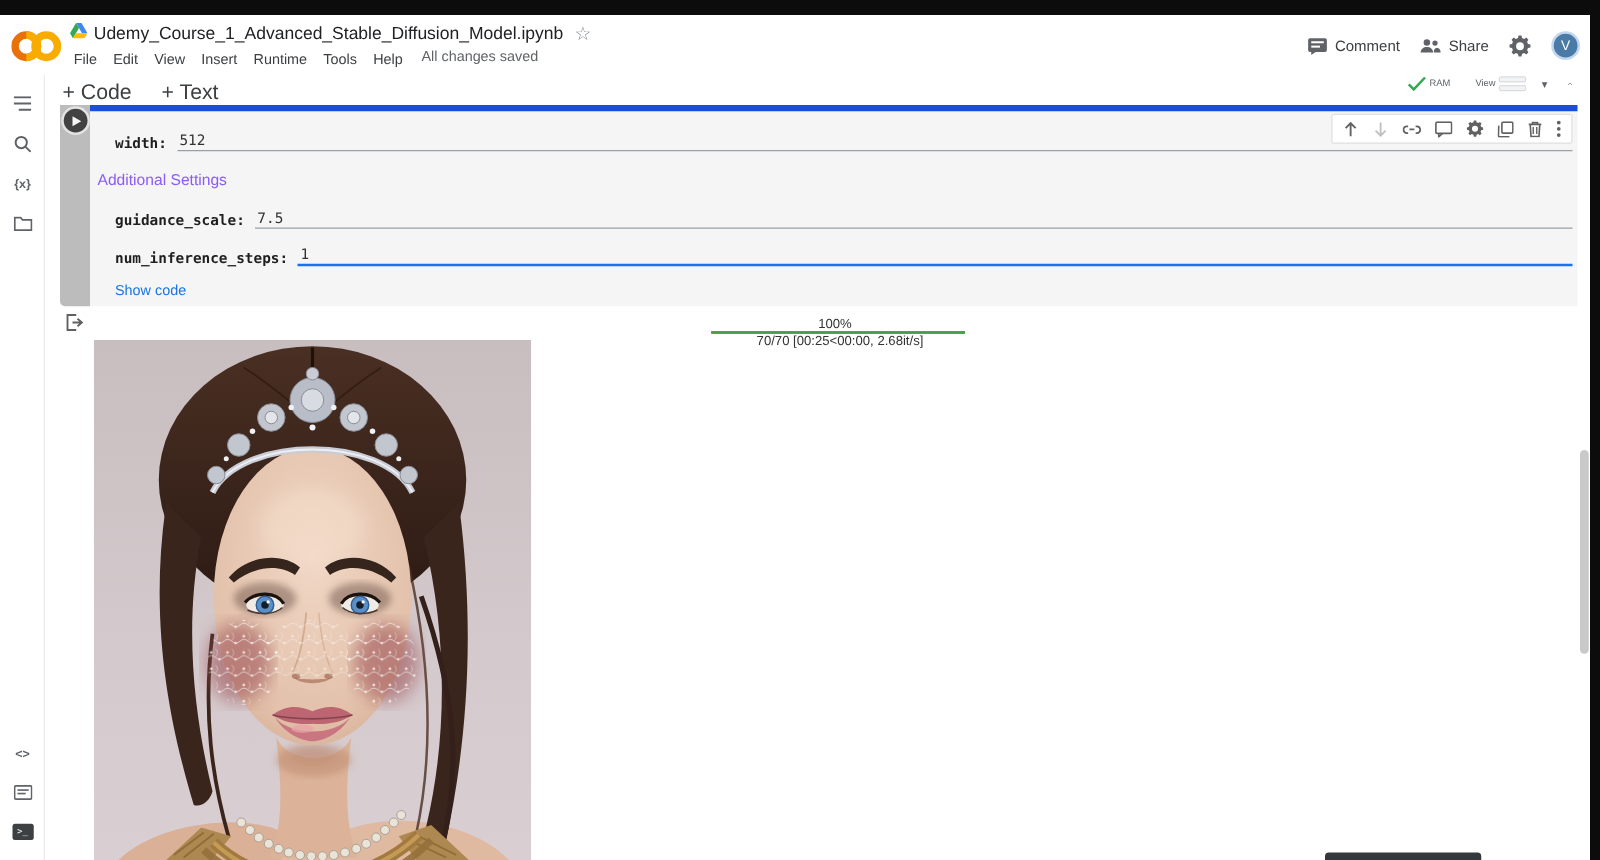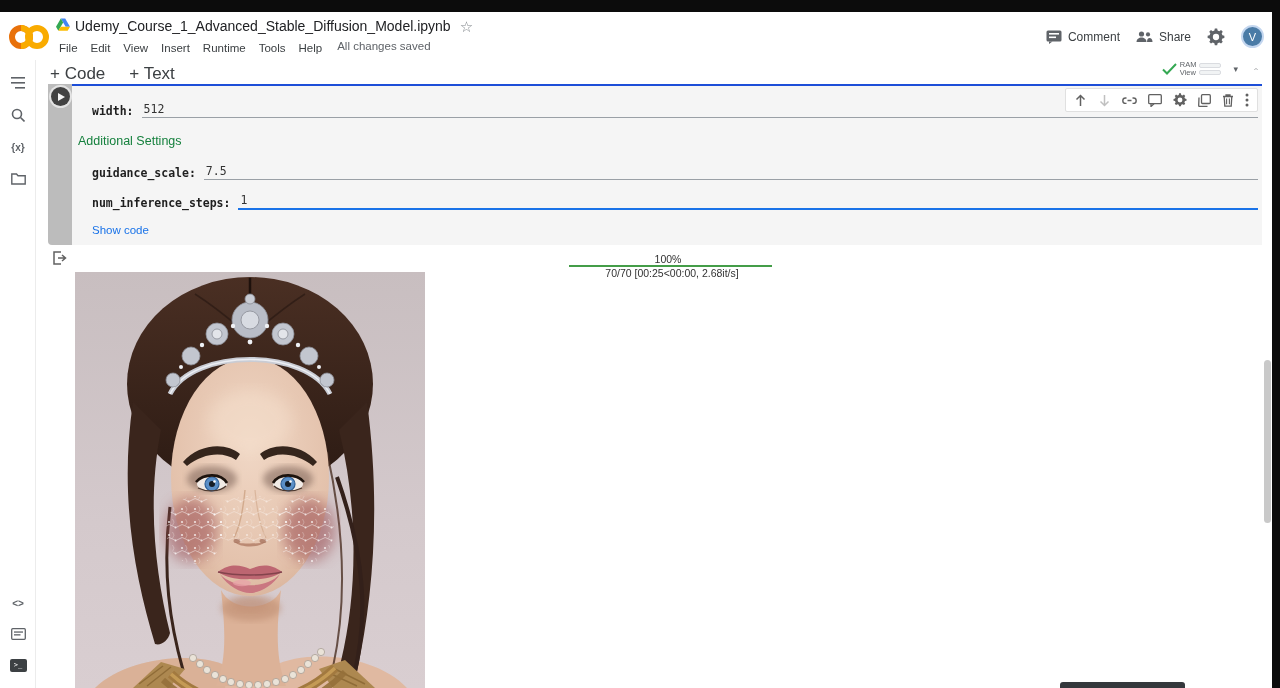--- a/index.html
+++ b/index.html
@@ -22,21 +22,21 @@
   .avatar { width:23px; height:23px; border-radius:50%; background:#4a7ba6;
             border:2px solid #c3d6ef; color:#fff; font-size:11px; display:flex;
             align-items:center; justify-content:center; cursor:pointer; }
 
   
   .toolbar { position:absolute; left:36px; top:48px; right:0; height:24px; background:#fff; }
   .tb-left { position:absolute; left:4px; top:0; display:flex; gap:4px; }
   .tb-btn { font-size:17px; color:#3c4043; padding:4px 10px; border-radius:3px; cursor:pointer; }
   .tb-right { position:absolute; right:10px; top:1px; display:flex; align-items:center; gap:8px; }
   .resmon { display:flex; align-items:center; gap:3px; cursor:pointer; }
-  .res-labels { display:flex; flex-direction:column; line-height:8px; }
+  .res-labels { display:flex; flex-direction:row; line-height:8px;gap:20px; }
   .res-labels span { font-size:7.5px; color:#5f6368; }
   .res-bars { display:flex; flex-direction:column; gap:2px; }
   .res-bar { width:22px; height:5px; border:1px solid #dadce0; background:#f1f3f4; border-radius:2px; }
   .caret { color:#5f6368; font-size:9px; cursor:pointer; padding:0 4px; }
   .collapse { cursor:pointer; padding:0 4px; }
 
   
   .sidebar { position:absolute; left:0; top:48px; width:36px; bottom:0; background:#fff;
              border-right:1px solid #ececec; }
   .sb-icon { width:36px; height:30px; display:flex; align-items:center; justify-content:center;
@@ -50,33 +50,33 @@
 
   
   .notebook { position:absolute; left:36px; top:72px; right:8px; bottom:0; background:#fff; }
   .cell { position:absolute; left:12px; top:0; right:2px; height:161px; display:flex; }
   .cell-gutter { width:24px; background:#bcbcbc; border-radius:0 0 0 4px; }
   .run-btn { width:19px; height:19px; border-radius:50%; background:#424242; margin:3px auto 0;
              display:flex; align-items:center; justify-content:center; cursor:pointer;
              box-shadow:0 0 0 2px #e3e3e3; }
   .run-tri { width:0; height:0; border-left:7px solid #f5f5f5; border-top:4.5px solid transparent;
              border-bottom:4.5px solid transparent; margin-left:2px; }
-  .cell-form { flex:1; background:#f5f5f5; border-top:2px solid #1d4ed8; position:relative;
+  .cell-form { flex:1; background:#f5f5f5; border-top:5px solid #1d4ed8; position:relative;
                padding:14px 4px 0 20px; }
   .cell-toolbar { position:absolute; top:2px; right:4px; background:#fff; border:1px solid #e0e0e0;
                   border-radius:2px; display:flex; align-items:center; gap:11px; padding:4px 8px; }
   .ct-icon { cursor:pointer; display:flex; }
   .f-row { display:flex; align-items:flex-end; height:18px; margin-bottom:0; }
   .f-label { font-family:"DejaVu Sans Mono", monospace; font-size:11.5px; font-weight:bold;
              color:#1f1f1f; white-space:pre; }
   .f-input { flex:1; margin-left:8px; background:transparent; border:none;
              border-bottom:1px solid #9aa0a6; font-family:"DejaVu Sans Mono", monospace;
              font-size:11.5px; color:#333; padding:0 0 1px 2px; outline:none; }
   .f-input.focused { border-bottom:2px solid #1a73e8; }
-  .section-heading { font-size:12.5px; color:#15803d; margin:16px 0 0 -14px; height:16px; }
+  .section-heading { font-size:12.5px; color:#8b5cf6; margin:16px 0 0 -14px; height:16px; }
   .mt12 { margin-top:12px; }
   .show-code { font-size:11.5px; color:#1a73e8; margin-top:14px; cursor:pointer; display:inline-block; }
 
   
   .output { position:absolute; left:12px; top:166px; right:2px; display:flex; }
   .out-gutter { width:27px; padding-top:1px; }
   .out-icon { margin-left:4px; cursor:pointer; }
   .out-content { flex:1; padding-top:3px; }
   .progress-row { display:flex; align-items:center; padding-left:3px; height:16px;flex-direction:column; }
   .prog-pct { font-size:10.5px; color:#333; margin-right:4px; }

